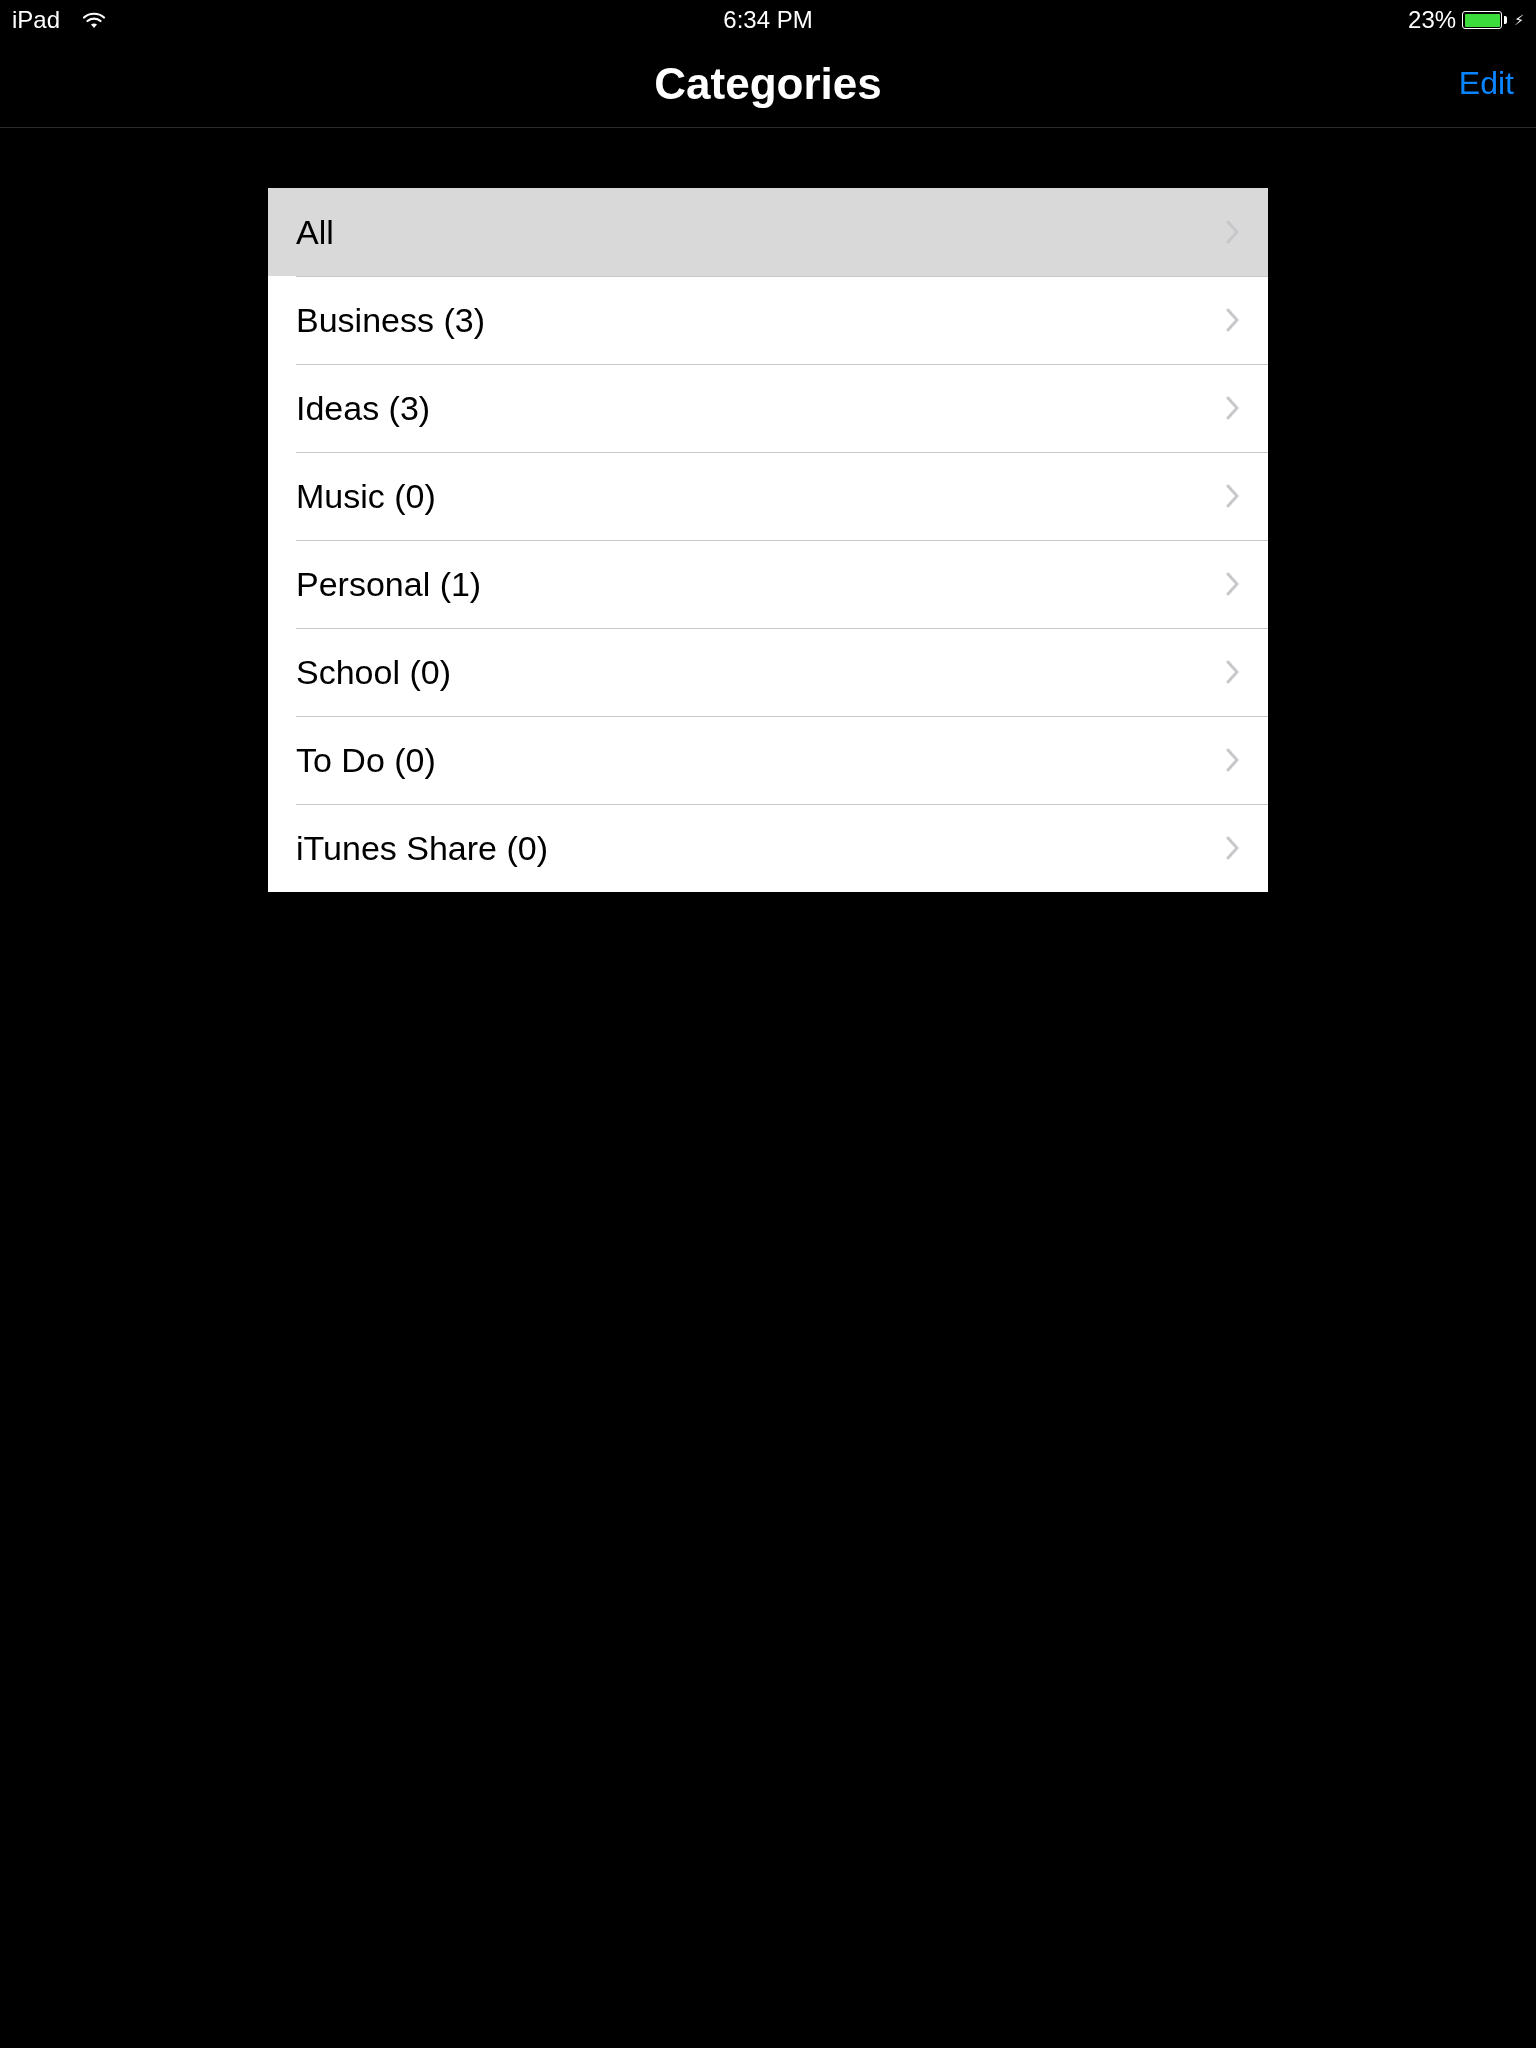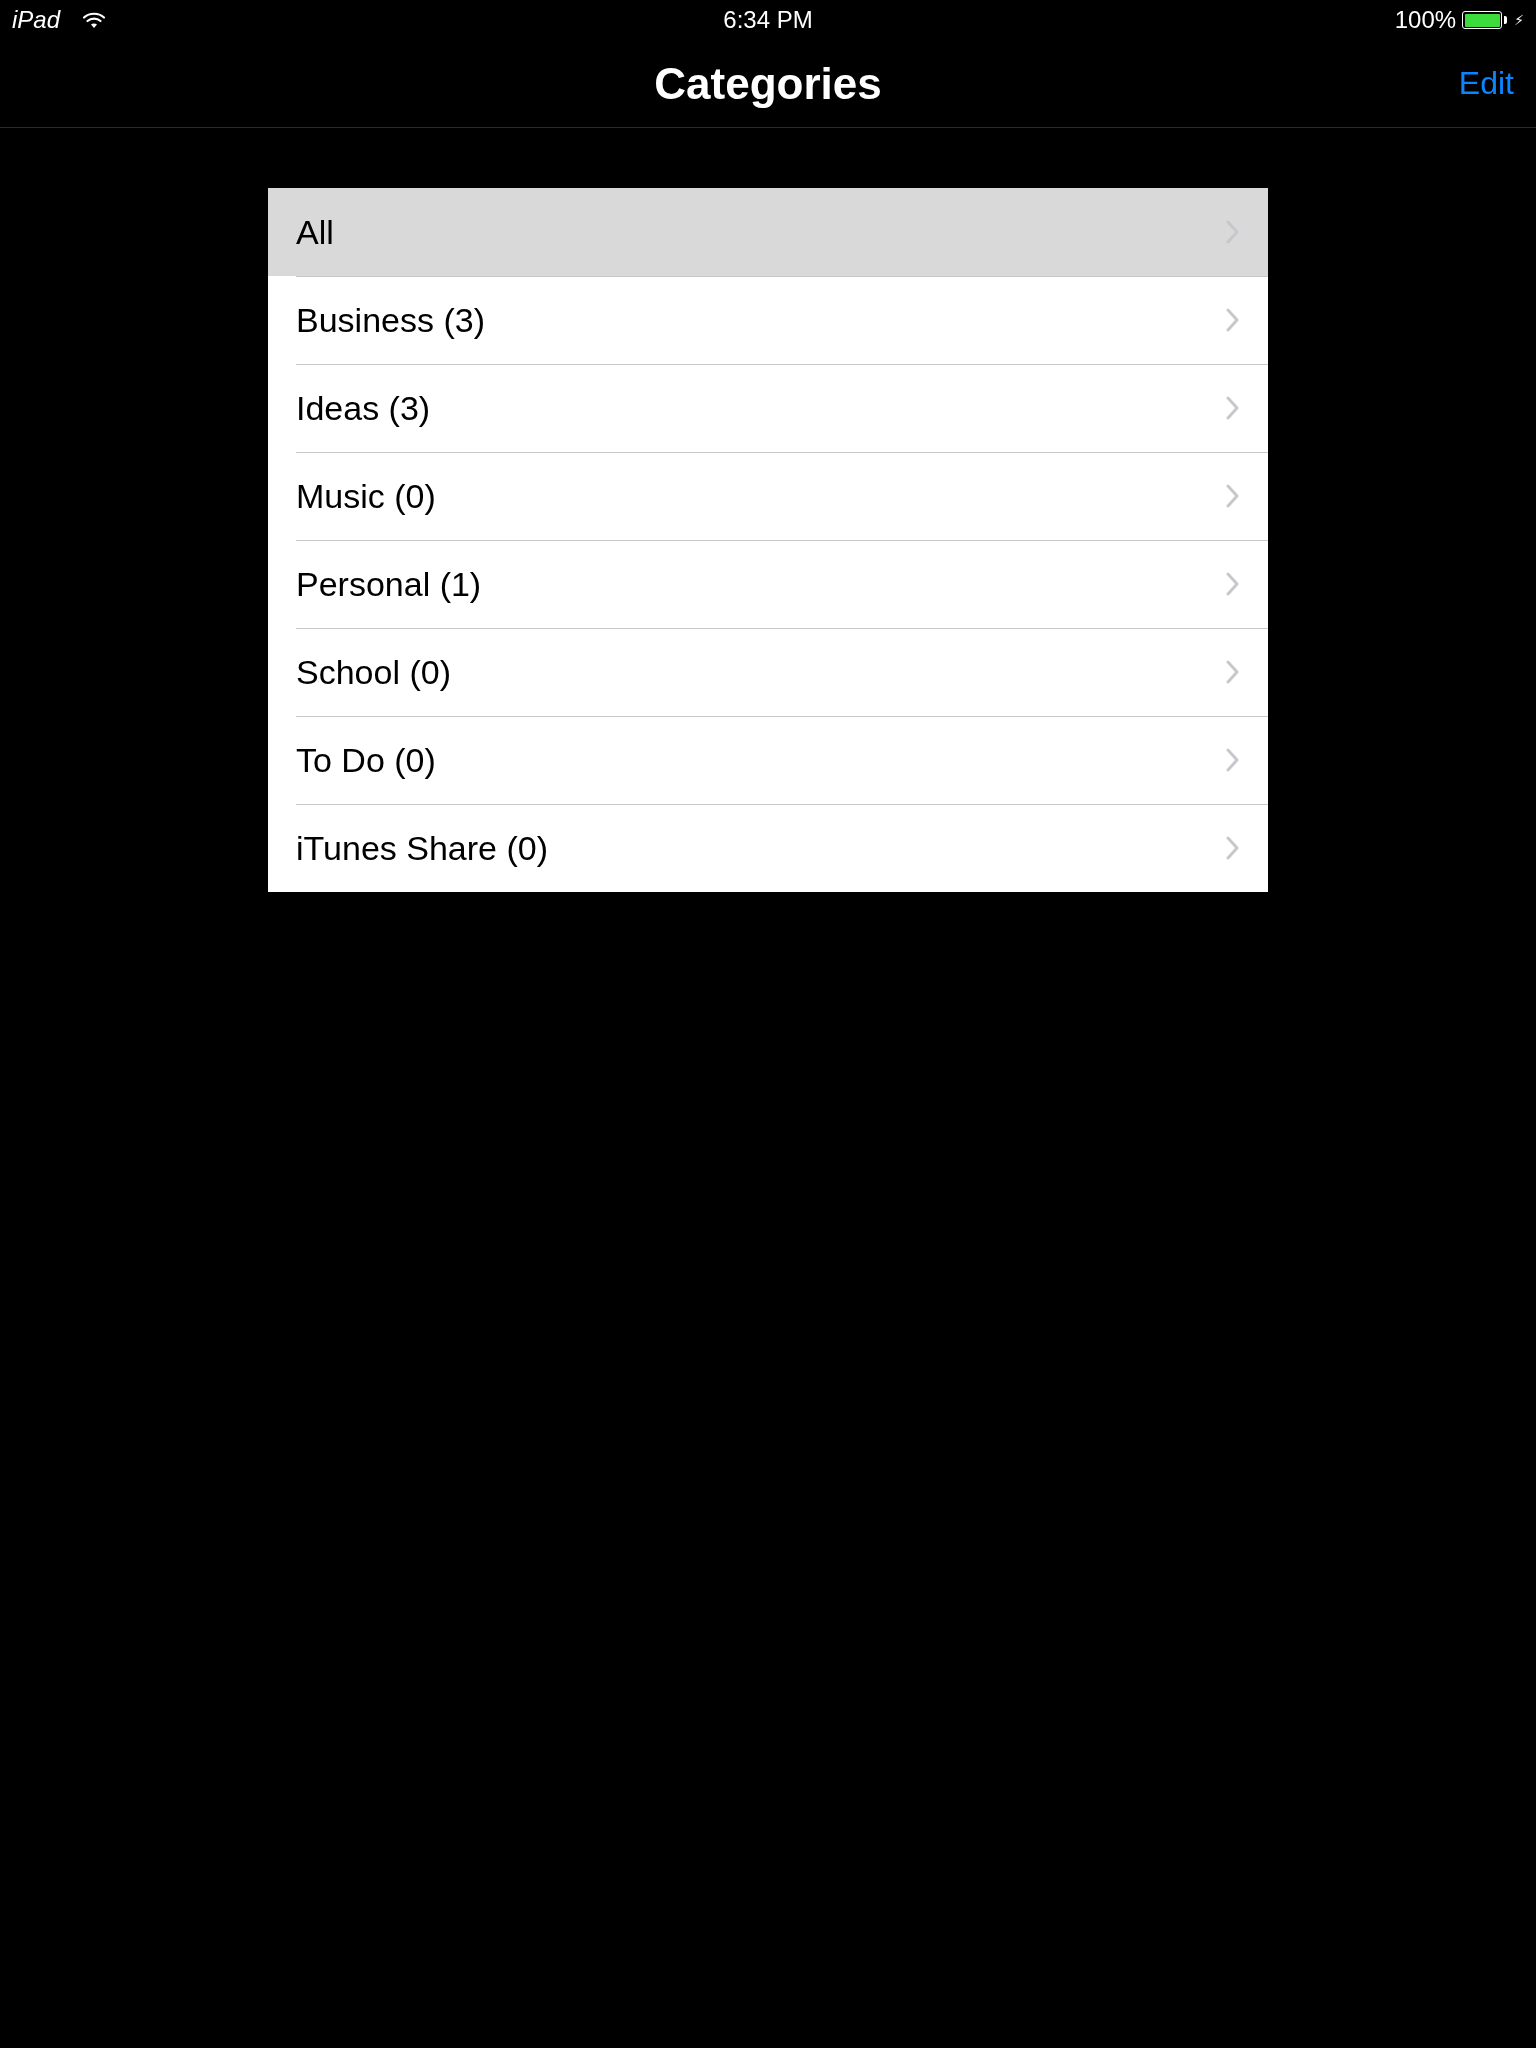--- a/index.html
+++ b/index.html
@@ -20,21 +20,20 @@
       align-items: center;
       justify-content: space-between;
       padding: 0 12px;
       color: #ffffff;
       font-size: 24px;
     }
     .status-left {
       display: flex;
       align-items: center;
       gap: 21px;
-      font-style: italic;
     }
     .status-center {
       position: absolute;
       left: 50%;
       transform: translateX(-50%);
       font-weight: 500;
     }
     .status-right {
       display: flex;
       align-items: center;
@@ -152,21 +151,21 @@
     <span class="wifi-icon">
       <svg width="26" height="20" viewBox="0 0 26 20">
         <path d="M13 18 L10 14.5 C11.7 13 14.3 13 16 14.5 Z" fill="#ffffff"></path>
         <path d="M6.5 11 C10 7.8 16 7.8 19.5 11" stroke="#ffffff" stroke-width="2.2" fill="none" stroke-linecap="round"></path>
         <path d="M3 7.5 C8.5 2.5 17.5 2.5 23 7.5" stroke="#ffffff" stroke-width="2.2" fill="none" stroke-linecap="round"></path>
       </svg>
     </span>
   </div>
   <div class="status-center">6:34 PM</div>
   <div class="status-right">
-    <span>100%</span>
+    <span>23%</span>
     <div class="battery">
       <div class="battery-body">
           <div class="battery-fill"></div>
         </div>
       <div class="battery-tip"></div>
     </div>
     <span class="bolt">⚡︎</span>
   </div>
 </div>
 

